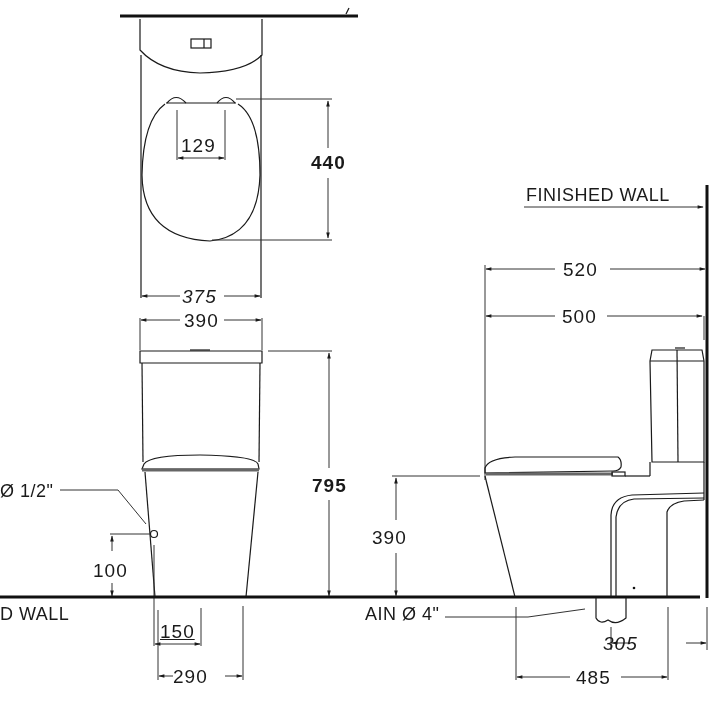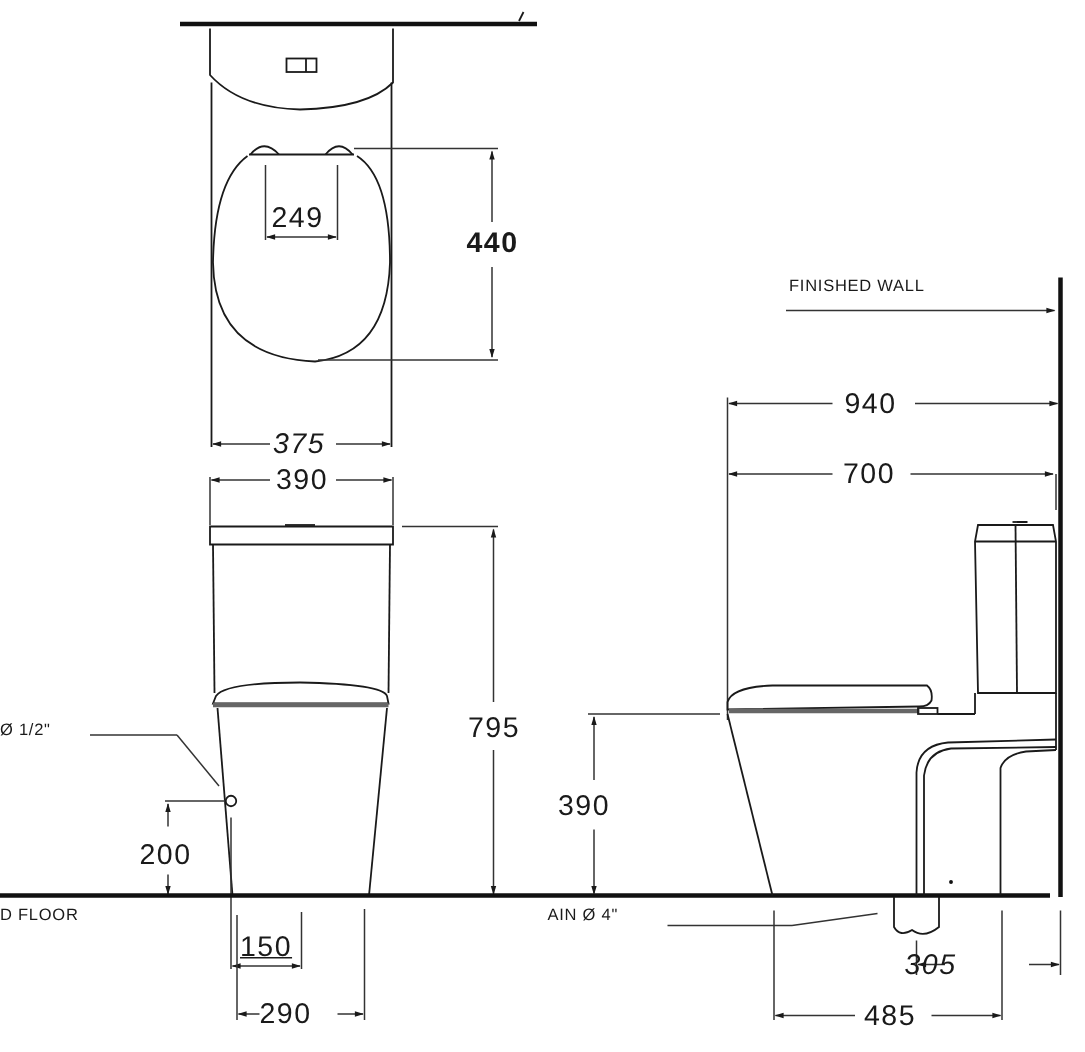--- a/index.html
+++ b/index.html
@@ -12,21 +12,21 @@
     .arrow { fill: #1a1a1a; stroke: none; }
     .lbl {
       position: absolute;
       font-family: "Liberation Sans", sans-serif;
       color: #1a1a1a;
       background: #ffffff;
       line-height: 1;
       white-space: nowrap;
     }
     .dim { font-size: 19px; letter-spacing: 1px; }
-    .note { font-size: 11px; letter-spacing: 0.5px; }
+    .note { font-size: 18px; letter-spacing: 0.5px; }
   </style>
 </head>
 <body>
 
 <svg width="723" height="701" viewBox="0 0 723 701">
   <defs>
     <marker id="ah" viewBox="0 0 10 10" refX="9" refY="5" markerWidth="8" markerHeight="6" orient="auto-start-reverse">
       <path d="M0,2 L10,5 L0,8 z" class="arrow"></path>
     </marker>
   </defs>
@@ -149,30 +149,30 @@
     <line class="thin" x1="612" y1="643" x2="630" y2="643" marker-start="url(#ah)"></line>
     <line class="thin" x1="686" y1="643" x2="706" y2="643" marker-end="url(#ah)"></line>
 
     <line class="thin" x1="516" y1="607" x2="516" y2="680"></line>
     <line class="thin" x1="668" y1="607" x2="668" y2="680"></line>
     <line class="thin" x1="517" y1="677" x2="570" y2="677" marker-start="url(#ah)"></line>
     <line class="thin" x1="621" y1="677" x2="667" y2="677" marker-end="url(#ah)"></line>
   </g>
 </svg>
 
-<span class="lbl dim" style="left:181px; top:136px;">249</span>
+<span class="lbl dim" style="left:181px; top:136px;">129</span>
 <span class="lbl dim" style="left:311px; top:153px;font-weight:bold;">440</span>
 <span class="lbl dim" style="left:182px; top:287px;font-style:italic;">375</span>
 <span class="lbl dim" style="left:184px; top:311px;">390</span>
-<span class="lbl dim" style="left:312px; top:476px;">795</span>
+<span class="lbl dim" style="left:312px; top:476px;font-weight:bold;">795</span>
 <span class="lbl note" style="left:0px; top:482px; background:transparent;">Ø 1/2"</span>
-<span class="lbl dim" style="left:93px; top:561px;">200</span>
-<span class="lbl note" style="left:0px; top:605px;">D  FLOOR</span>
+<span class="lbl dim" style="left:93px; top:561px;">100</span>
+<span class="lbl note" style="left:0px; top:605px;">D  WALL</span>
 <span class="lbl dim" style="left:160px; top:622px; background:transparent;text-decoration:underline;">150</span>
 <span class="lbl dim" style="left:173px; top:667px;">290</span>
 
 <span class="lbl note" style="left:526px; top:186px;">FINISHED  WALL</span>
-<span class="lbl dim" style="left:563px; top:260px;">940</span>
-<span class="lbl dim" style="left:562px; top:307px;">700</span>
+<span class="lbl dim" style="left:563px; top:260px;">520</span>
+<span class="lbl dim" style="left:562px; top:307px;">500</span>
 <span class="lbl dim" style="left:372px; top:528px;">390</span>
 <span class="lbl note" style="left:365px; top:605px;">AIN Ø 4"</span>
 <span class="lbl dim" style="left:603px; top:634px; background:transparent;font-style:italic;">305</span>
 <span class="lbl dim" style="left:576px; top:668px;">485</span>
 
 </body></html>

